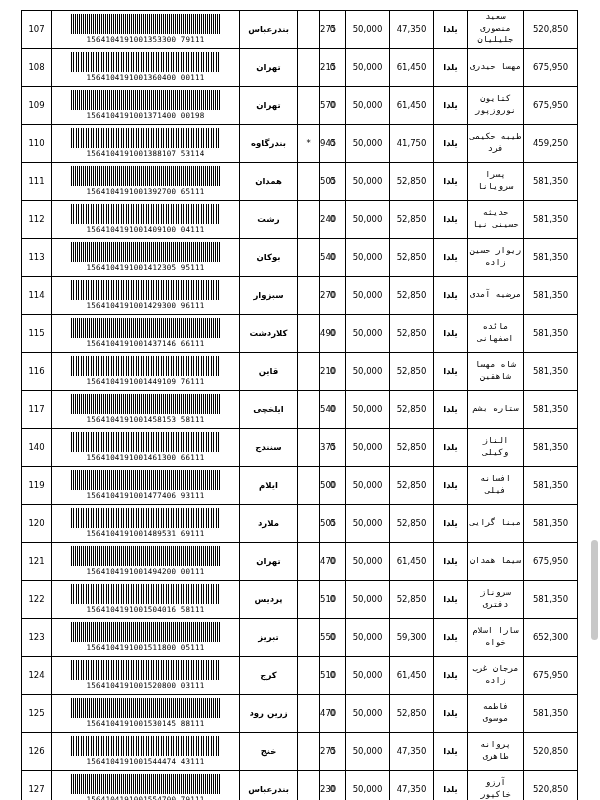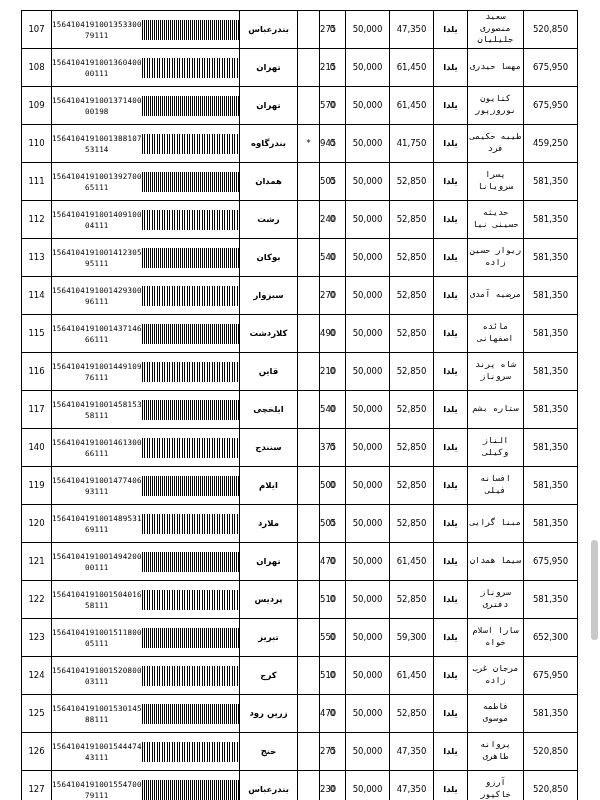--- a/index.html
+++ b/index.html
@@ -66,21 +66,21 @@
   }
   .cell-city, .cell-post {
     font-size: 8.5px;
     font-weight: bold;
   }
   .cell-mark {
     font-size: 9px;
   }
   .barcode-wrap {
     display: flex;
-    flex-direction: row;
+    flex-direction: column;
     align-items: center;
     justify-content: center;
     padding: 2px 0 1px 0;
   }
   .barcode-bars {
     height: 20px;
     width: 150px;
     background-repeat: repeat-x;
     background-size: 6px 100%;
     background-image:
@@ -296,21 +296,21 @@
           <td>
             <div class="barcode-wrap">
               <div class="barcode-bars"></div>
               <div class="barcode-num">1564104191001437146 66111</div>
             </div>
           </td>
           <td class="cell-row">115</td>
         </tr>
         <tr>
           <td class="cell-price">581,350</td>
-          <td class="cell-name">شاه پرند سروناز</td>
+          <td class="cell-name">شاه مهسا شاهقین</td>
           <td class="cell-post">یلدا</td>
           <td class="cell-weightp">52,850</td>
           <td class="cell-value">50,000</td>
           <td class="cell-qty">0</td>
           <td class="cell-qty">210</td>
           <td class="cell-mark"></td>
           <td class="cell-city">قاین</td>
           <td>
             <div class="barcode-wrap">
               <div class="barcode-bars v2"></div>

